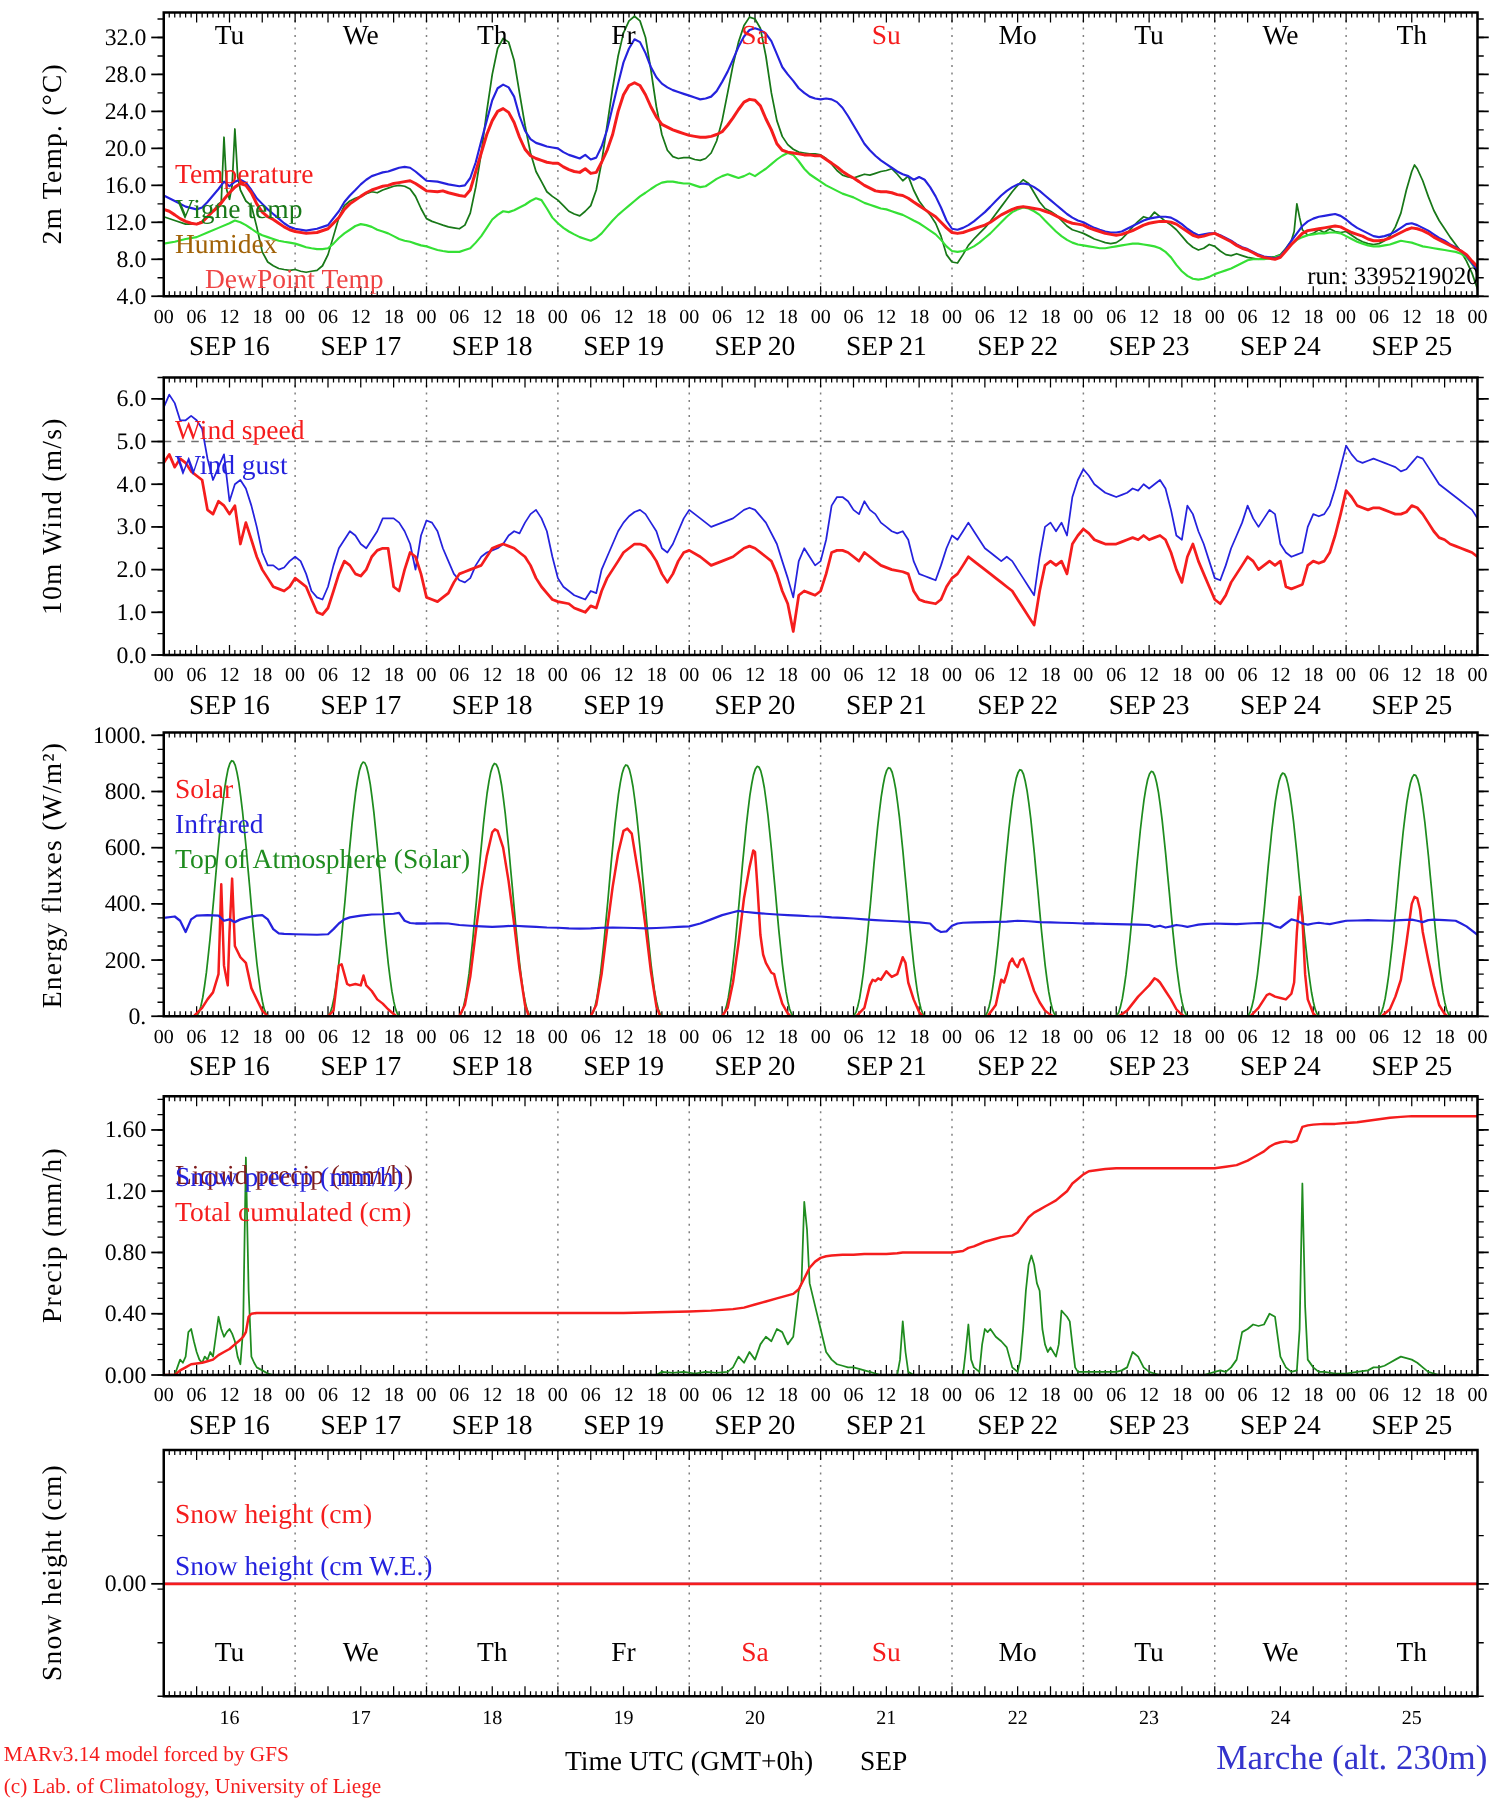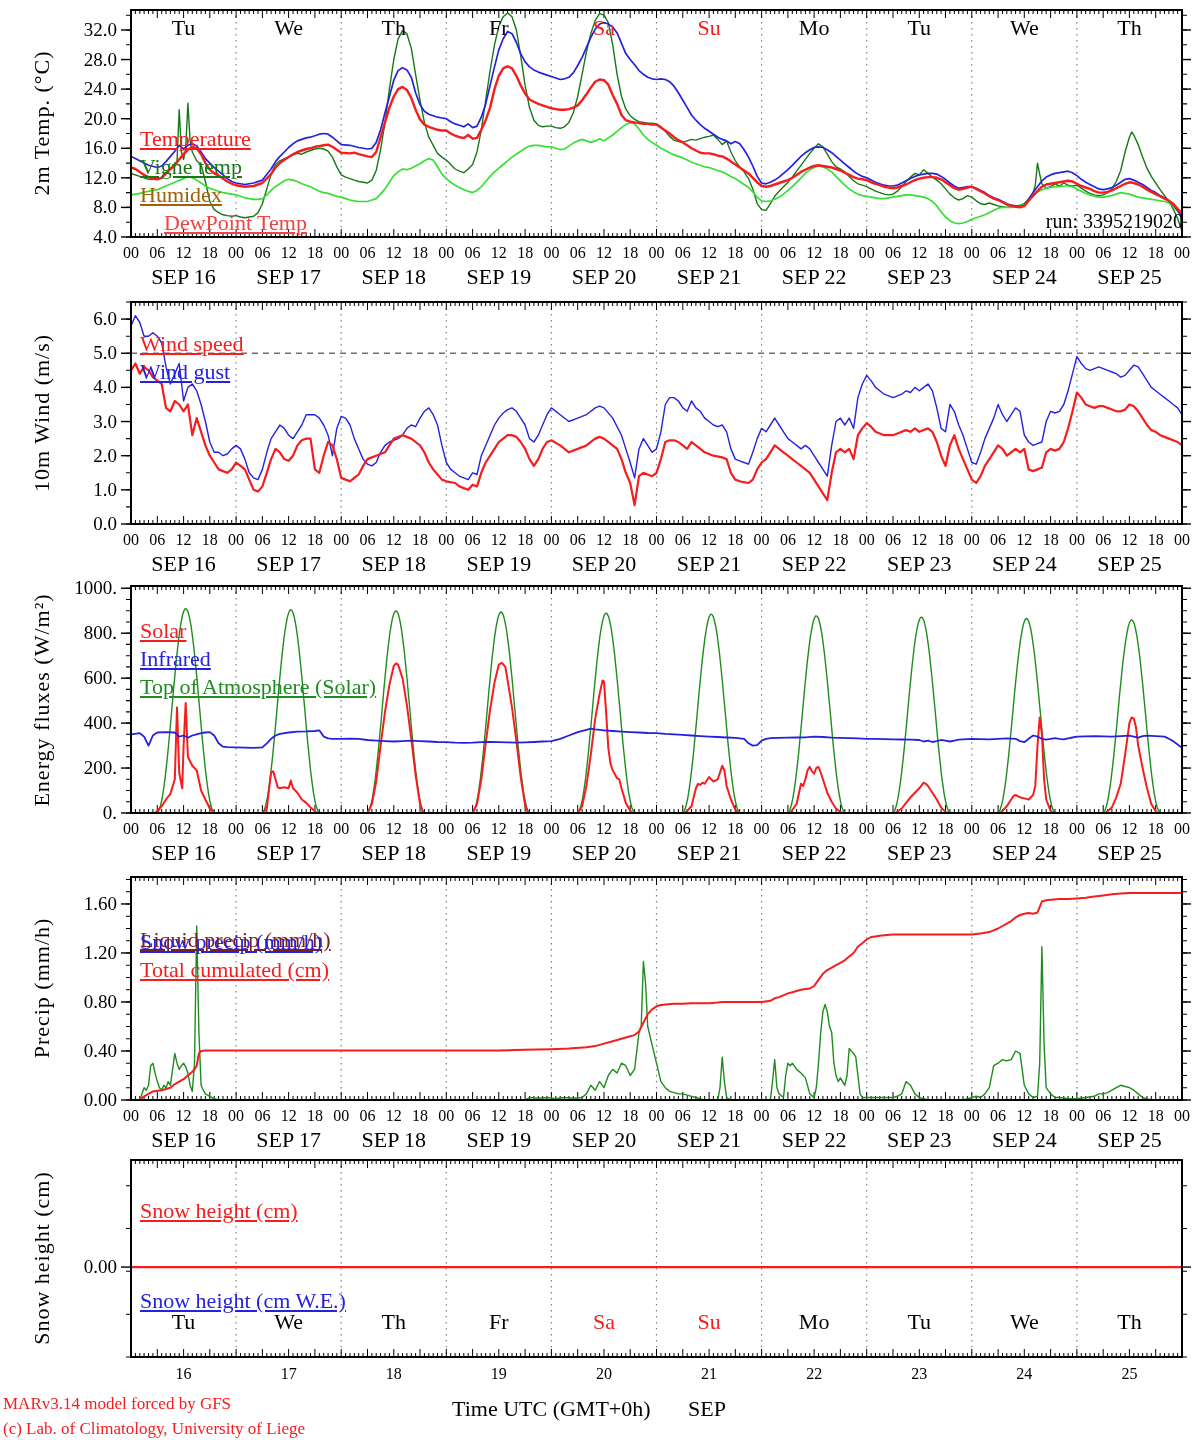--- a/index.html
+++ b/index.html
@@ -1,21 +1,21 @@
 <!DOCTYPE html>
 <html><head>
 <meta charset="utf-8">
 <style>
   html,body{margin:0;padding:0;background:#fff;}
   #page{position:relative;width:1194px;height:1440px;background:#ffffff;overflow:hidden;
         font-family:"Liberation Serif","DejaVu Serif",serif;}
   #chart{position:absolute;left:0;top:0;}
   .ytitle{position:absolute;left:42px;transform:translate(-50%,-50%) rotate(-90deg);
           white-space:nowrap;font-size:22px;color:#000;letter-spacing:1px;}
-  .legend{position:absolute;font-size:22px;white-space:nowrap;line-height:26px;text-decoration:underline;}
+  .legend{position:absolute;font-size:22px;white-space:nowrap;line-height:26px;}
   .runlabel{position:absolute;left:978px;top:210px;width:205px;text-align:right;
             font-size:20px;color:#000;}
   .credit{position:absolute;left:3px;color:#f51d1d;font-size:17px;white-space:nowrap;}
   .timetitle{position:absolute;left:452px;top:1396px;font-size:22px;color:#000;white-space:nowrap;}
   .monthlabel{position:absolute;left:688px;top:1396px;font-size:22px;color:#000;}
   .station{position:absolute;left:880px;top:1391px;width:310px;text-align:right;
            font-size:28px;color:#3434cc;white-space:nowrap;}
 </style>
 </head>
 <body>
@@ -467,21 +467,22 @@
 
   <div class="legend" style="left: 140px; top: 618px; color: rgb(245, 29, 29); text-align: center;">Solar</div>
   <div class="legend" style="left: 140px; top: 646px; color: rgb(37, 34, 221);">Infrared</div>
   <div class="legend" style="left: 140px; top: 674px; color: rgb(31, 140, 31);">Top of Atmosphere (Solar)</div>
 
   <div class="legend" style="left: 140px; top: 901px; color: #7f1d1d; margin-top: 26px;">Liquid precip (mm/h)</div>
   <div class="legend" style="left: 140px; top: 929px; color: rgb(37, 34, 221);">Snow precip (mm/h)</div>
   <div class="legend" style="left: 140px; top: 957px; color: rgb(245, 29, 29);">Total cumulated (cm)</div>
 
   <div class="legend" style="left: 140px; top: 1198px; color: rgb(245, 29, 29);">Snow height (cm)</div>
-  <div class="legend" style="left: 140px; top: 1288px; color: rgb(37, 34, 221);">Snow height (cm W.E.)</div>
+  <div class="legend" style="left: 140px; top: 1240px; color: rgb(37, 34, 221);">Snow height (cm W.E.)</div>
 
   <div class="runlabel">run: 3395219020</div>
 
   <div class="credit" style="top:1394px">MARv3.14 model forced by GFS</div>
   <div class="credit" style="top:1419px">(c) Lab. of Climatology, University of Liege</div>
   <div class="timetitle">Time UTC (GMT+0h)</div>
   <div class="monthlabel">SEP</div>
+  <div class="station">Marche (alt. 230m)</div>
 </div>
 
 </body></html>

